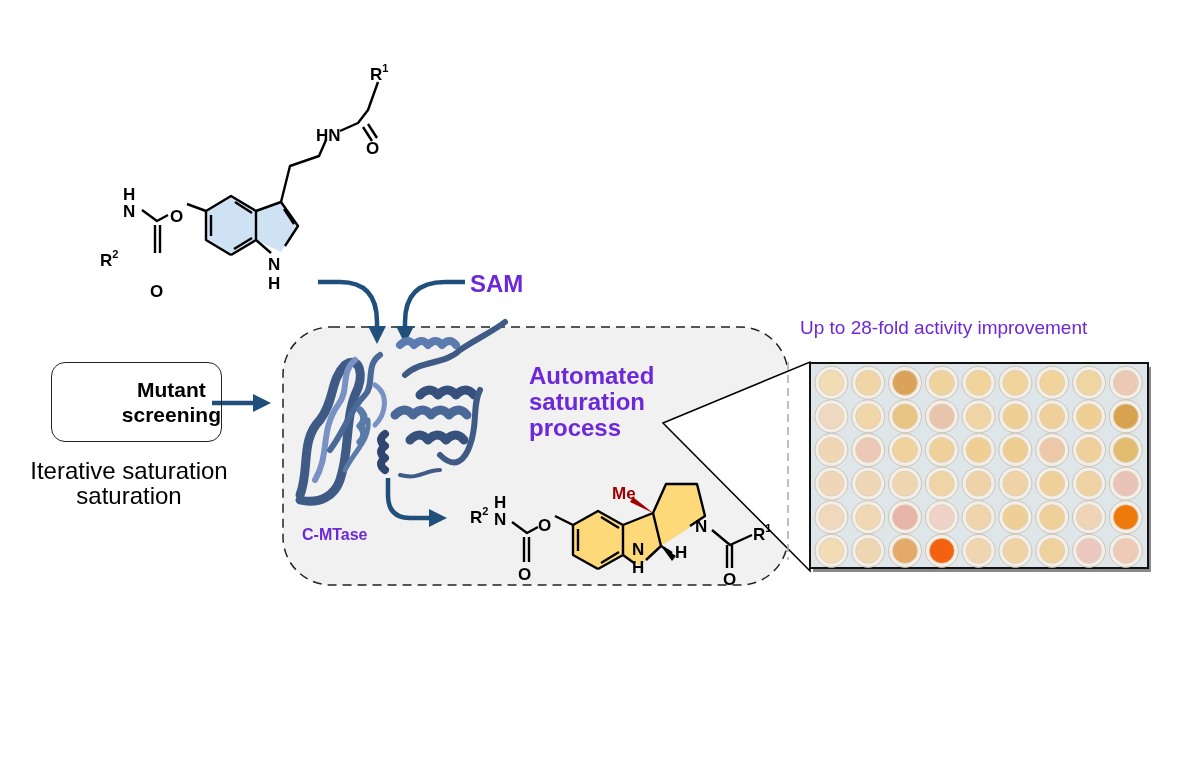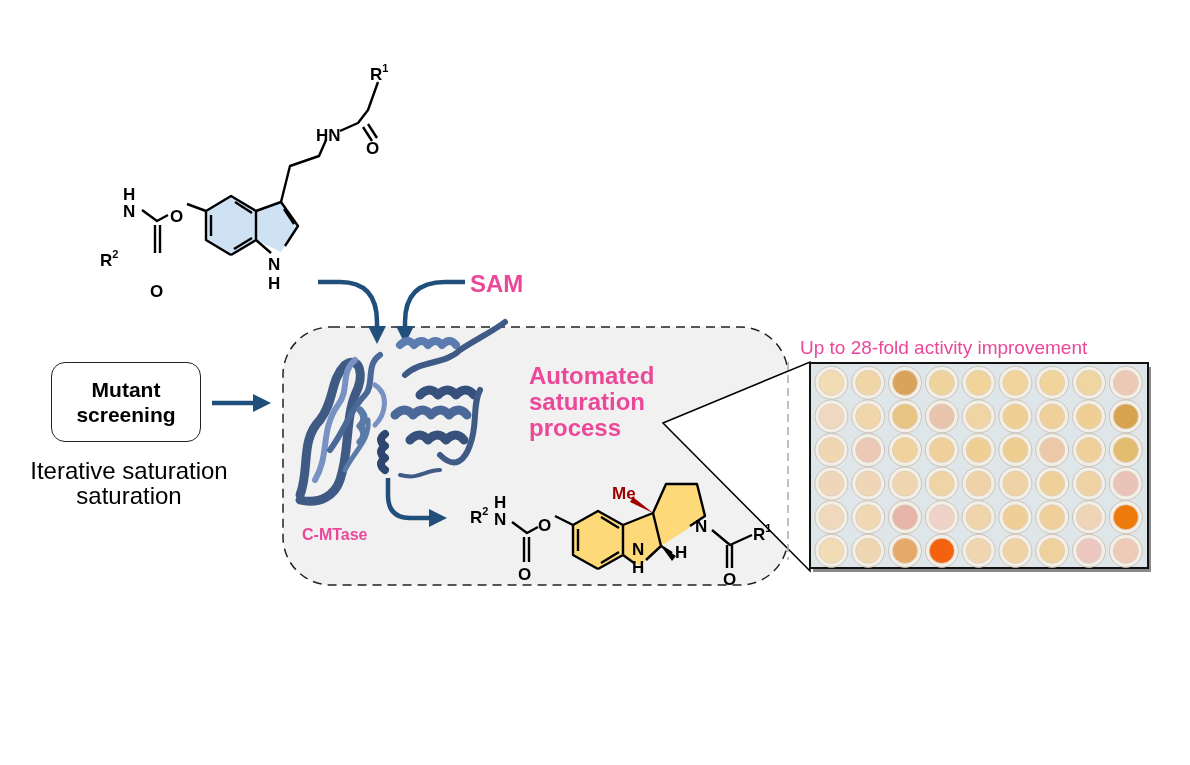--- a/index.html
+++ b/index.html
@@ -1,25 +1,25 @@
 <!DOCTYPE html>
 <html><head>
 <meta charset="utf-8">
 <style>
   html,body{margin:0;padding:0;background:#ffffff;}
   body{width:1190px;height:765px;position:relative;overflow:hidden;font-family:"Liberation Sans",sans-serif;}
   #canvas{position:absolute;left:0;top:0;width:1190px;height:765px;}
-  .lbl{position:absolute;color:#ec4899;white-space:nowrap;}
+  .lbl{position:absolute;color:#6d28d9;white-space:nowrap;}
   .bold{font-weight:bold;}
-  #mutant-box{position:absolute;left:51px;top:362px;width:150px;height:80px;border:1.5px solid #222;border-radius:14px;box-sizing:border-box;display:flex;align-items:center;justify-content:center;text-align:center;font-weight:bold;font-size:21px;line-height:25px;}
+  #mutant-box{position:absolute;left:51px;top:362px;width:171px;height:80px;border:1.5px solid #222;border-radius:14px;box-sizing:border-box;display:flex;align-items:center;justify-content:flex-end;text-align:center;font-weight:bold;font-size:21px;line-height:25px;}
   #ism{position:absolute;left:20px;top:458px;width:218px;text-align:center;font-size:24px;line-height:25px;}
   #sam{left:470px;top:270px;font-size:24px;}
   #auto{left:529px;top:363px;font-size:24px;line-height:26px;}
   #cmtase{left:302px;top:526px;font-size:16px;}
-  #fold{left:800px;top:337px;font-size:19px;}
+  #fold{left:800px;top:317px;font-size:19px;}
   .chem{font-family:"Liberation Sans",sans-serif;font-weight:bold;font-size:17px;fill:#000;}
   .sup{font-size:11px;}
 </style>
 </head>
 <body>
 
 <svg id="canvas" width="1190" height="765" viewBox="0 0 1190 765" xmlns="http://www.w3.org/2000/svg">
   <defs>
     <marker id="ah" viewBox="0 0 10 10" refX="5" refY="5" markerWidth="4" markerHeight="4" orient="auto-start-reverse">
       <path d="M0,0 L10,5 L0,10 z" fill="#1f4f7a"></path>

